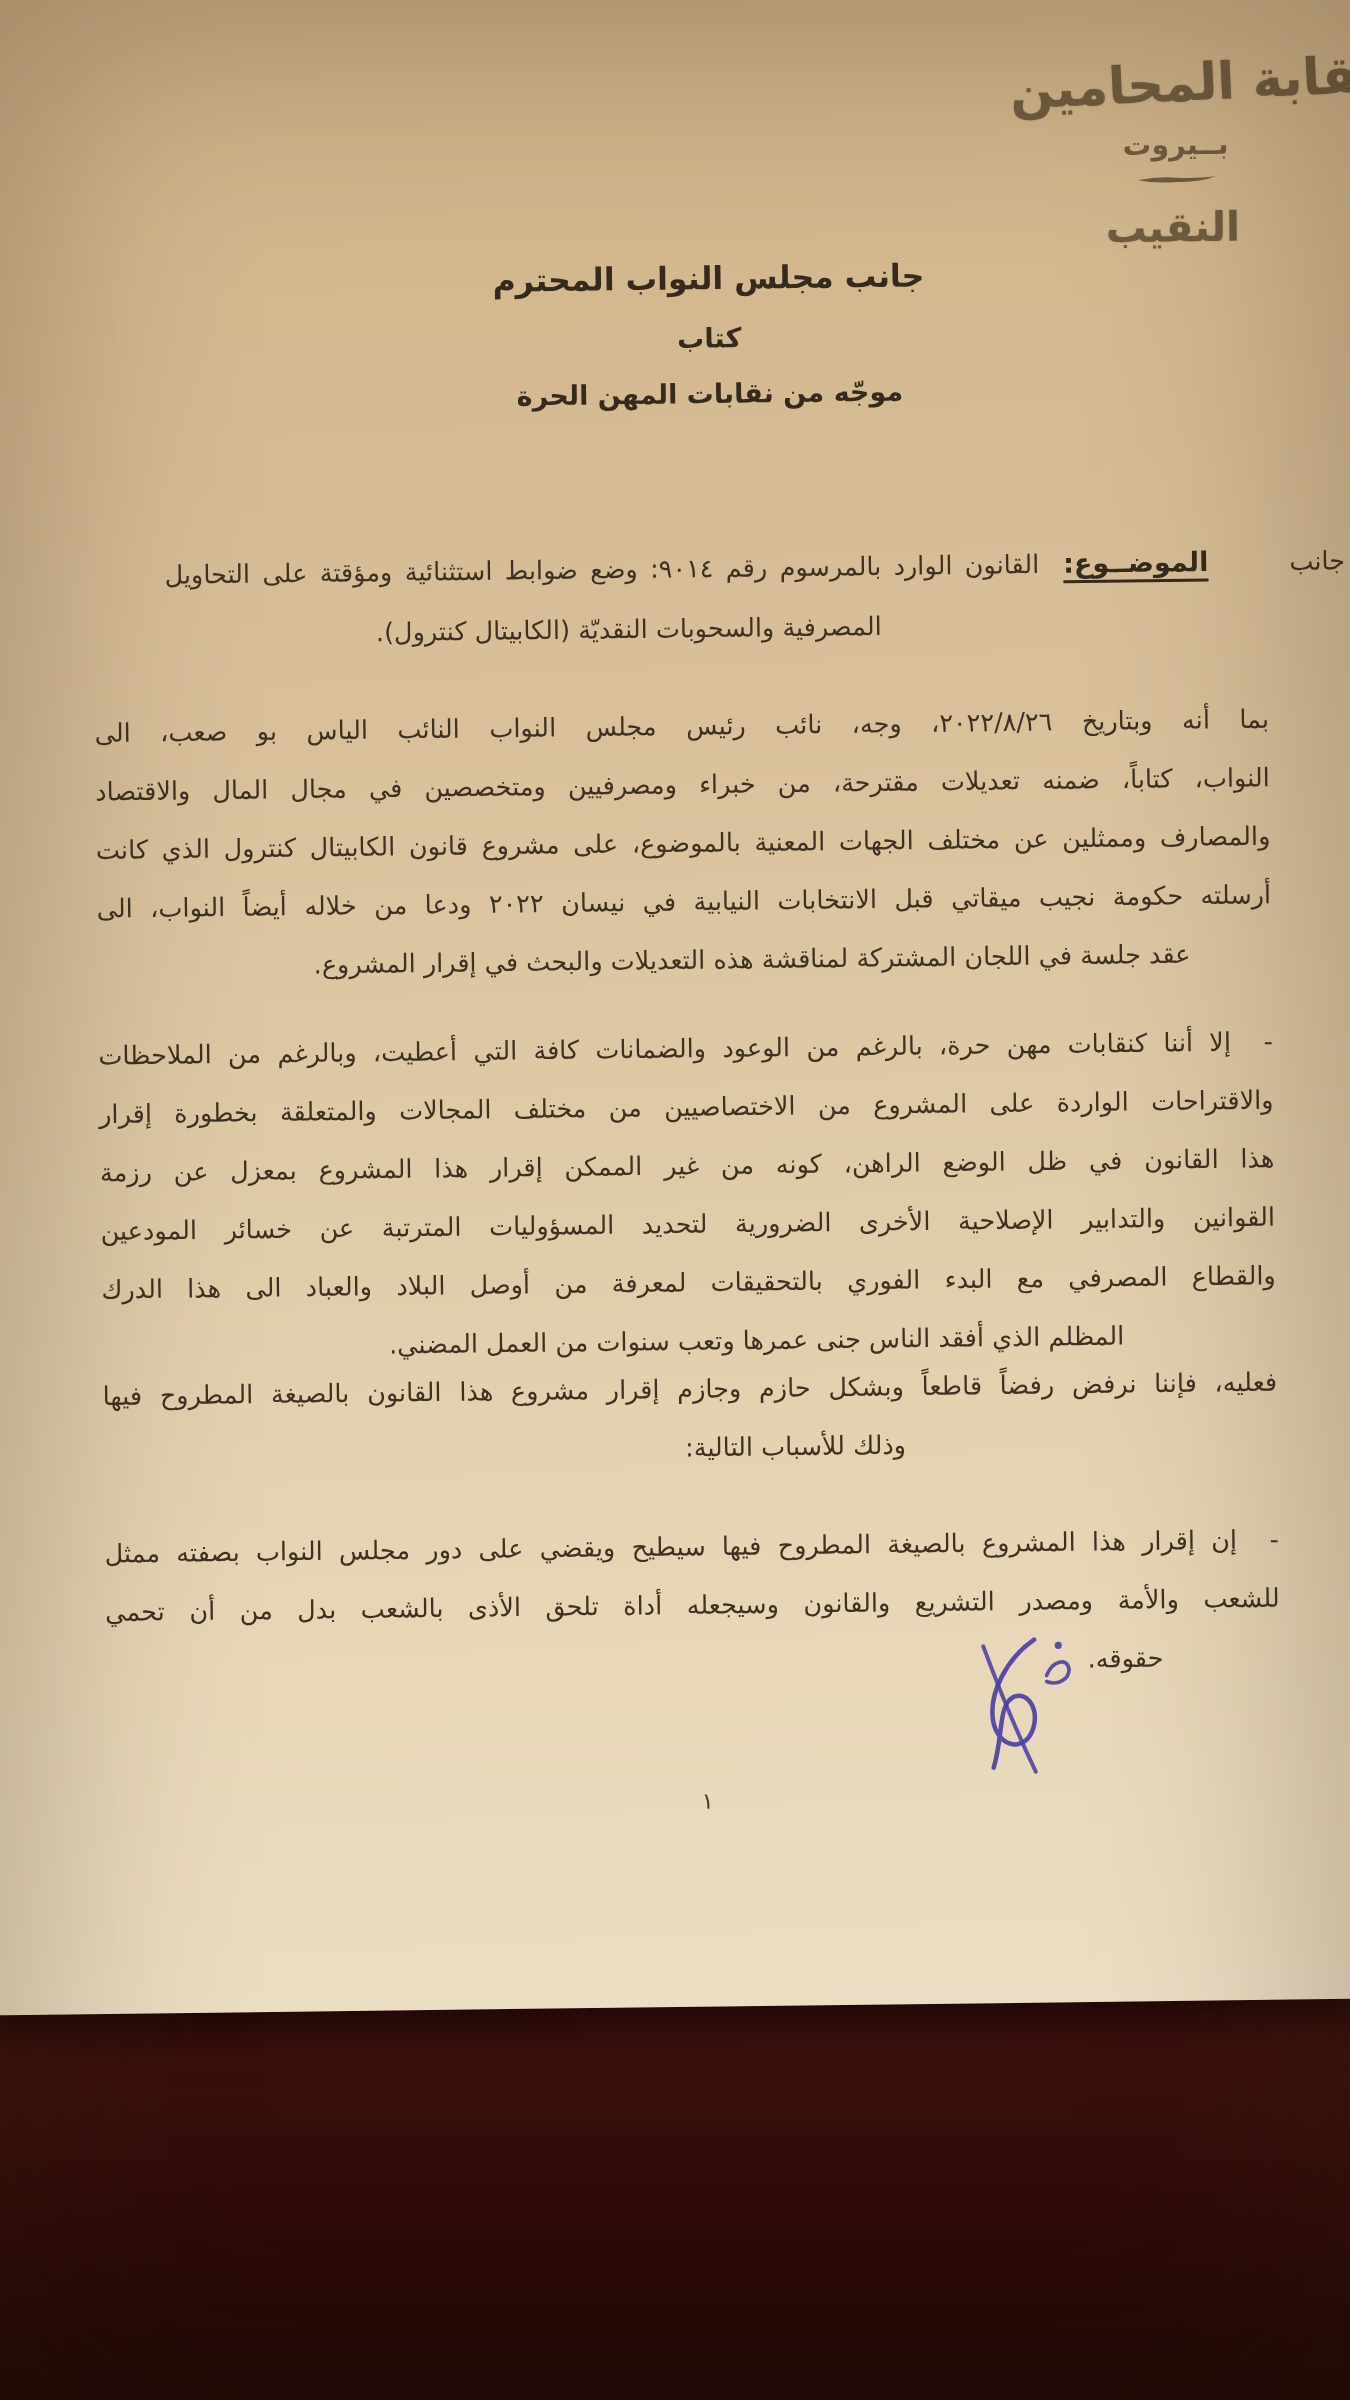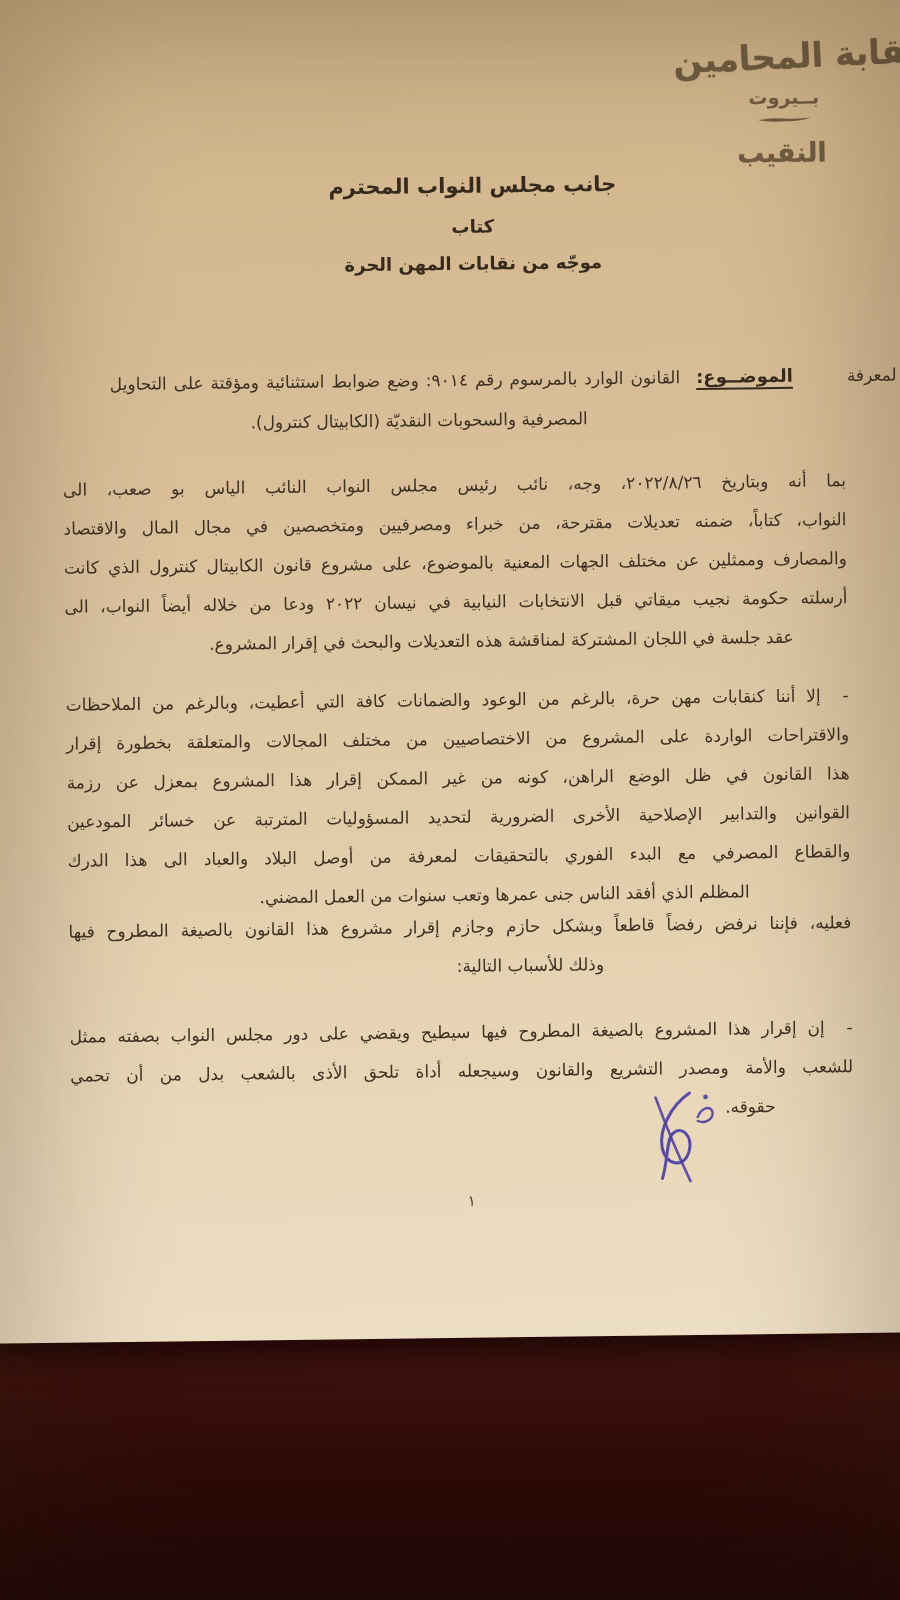--- a/index.html
+++ b/index.html
@@ -69,21 +69,21 @@
         <div class="lh-naqib">النقيب</div>
       </div>
 
       <div class="titles">
         <div class="t1">جانب مجلس النواب المحترم</div>
         <div class="t2">كتاب</div>
         <div class="t3">موجّه من نقابات المهن الحرة</div>
       </div>
 
       <div class="subject-row">
-        <span class="subj-word">لمعرفة</span>
+        <span class="subj-word">جانب</span>
         <span class="subj-label">الموضــوع:</span>
         <div class="subj-rest">القانون الوارد بالمرسوم رقم ٩٠١٤: وضع ضوابط استثنائية ومؤقتة على التحاويل</div>
       </div>
       <div class="subj-line2">المصرفية والسحوبات النقديّة (الكابيتال كنترول).</div>
 
       <div class="block b-para1">
         <div class="line j">بما أنه وبتاريخ ٢٠٢٢/٨/٢٦، وجه، نائب رئيس مجلس النواب النائب الياس بو صعب، الى</div>
         <div class="line j">النواب، كتاباً، ضمنه تعديلات مقترحة، من خبراء ومصرفيين ومتخصصين في مجال المال والاقتصاد</div>
         <div class="line j">والمصارف وممثلين عن مختلف الجهات المعنية بالموضوع، على مشروع قانون الكابيتال كنترول الذي كانت</div>
         <div class="line j">أرسلته حكومة نجيب ميقاتي قبل الانتخابات النيابية في نيسان ٢٠٢٢ ودعا من خلاله أيضاً النواب، الى</div>

